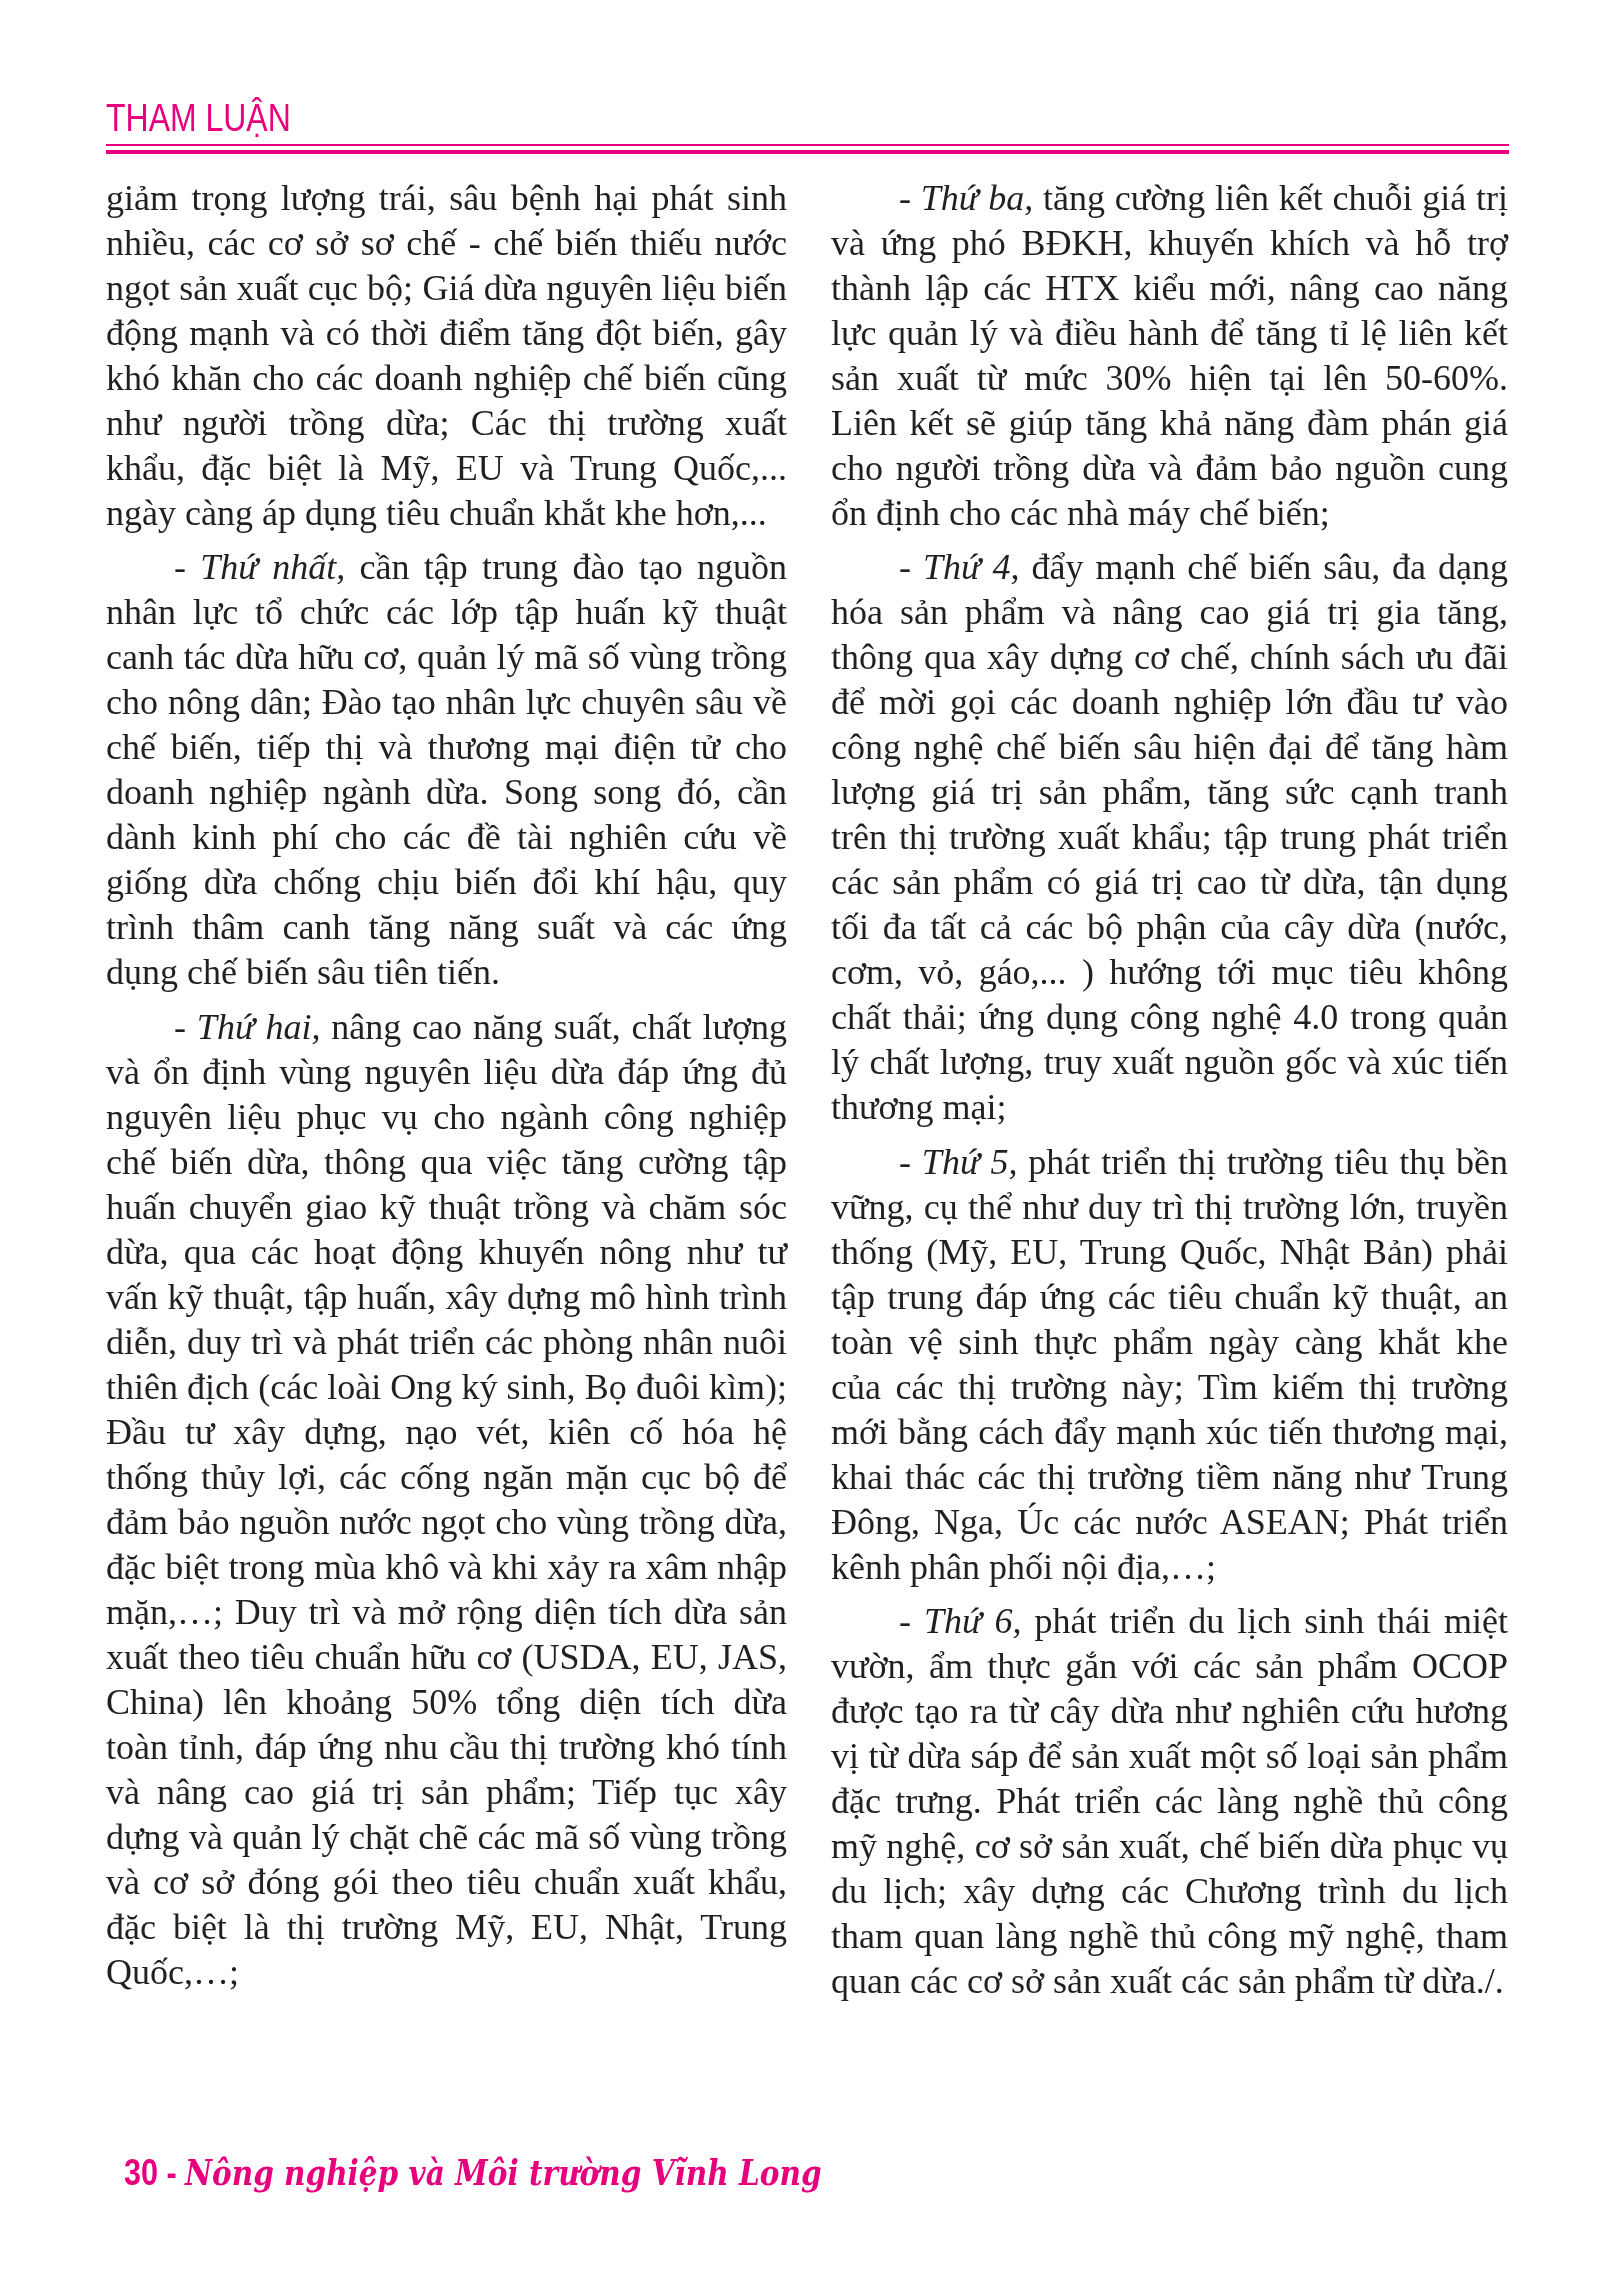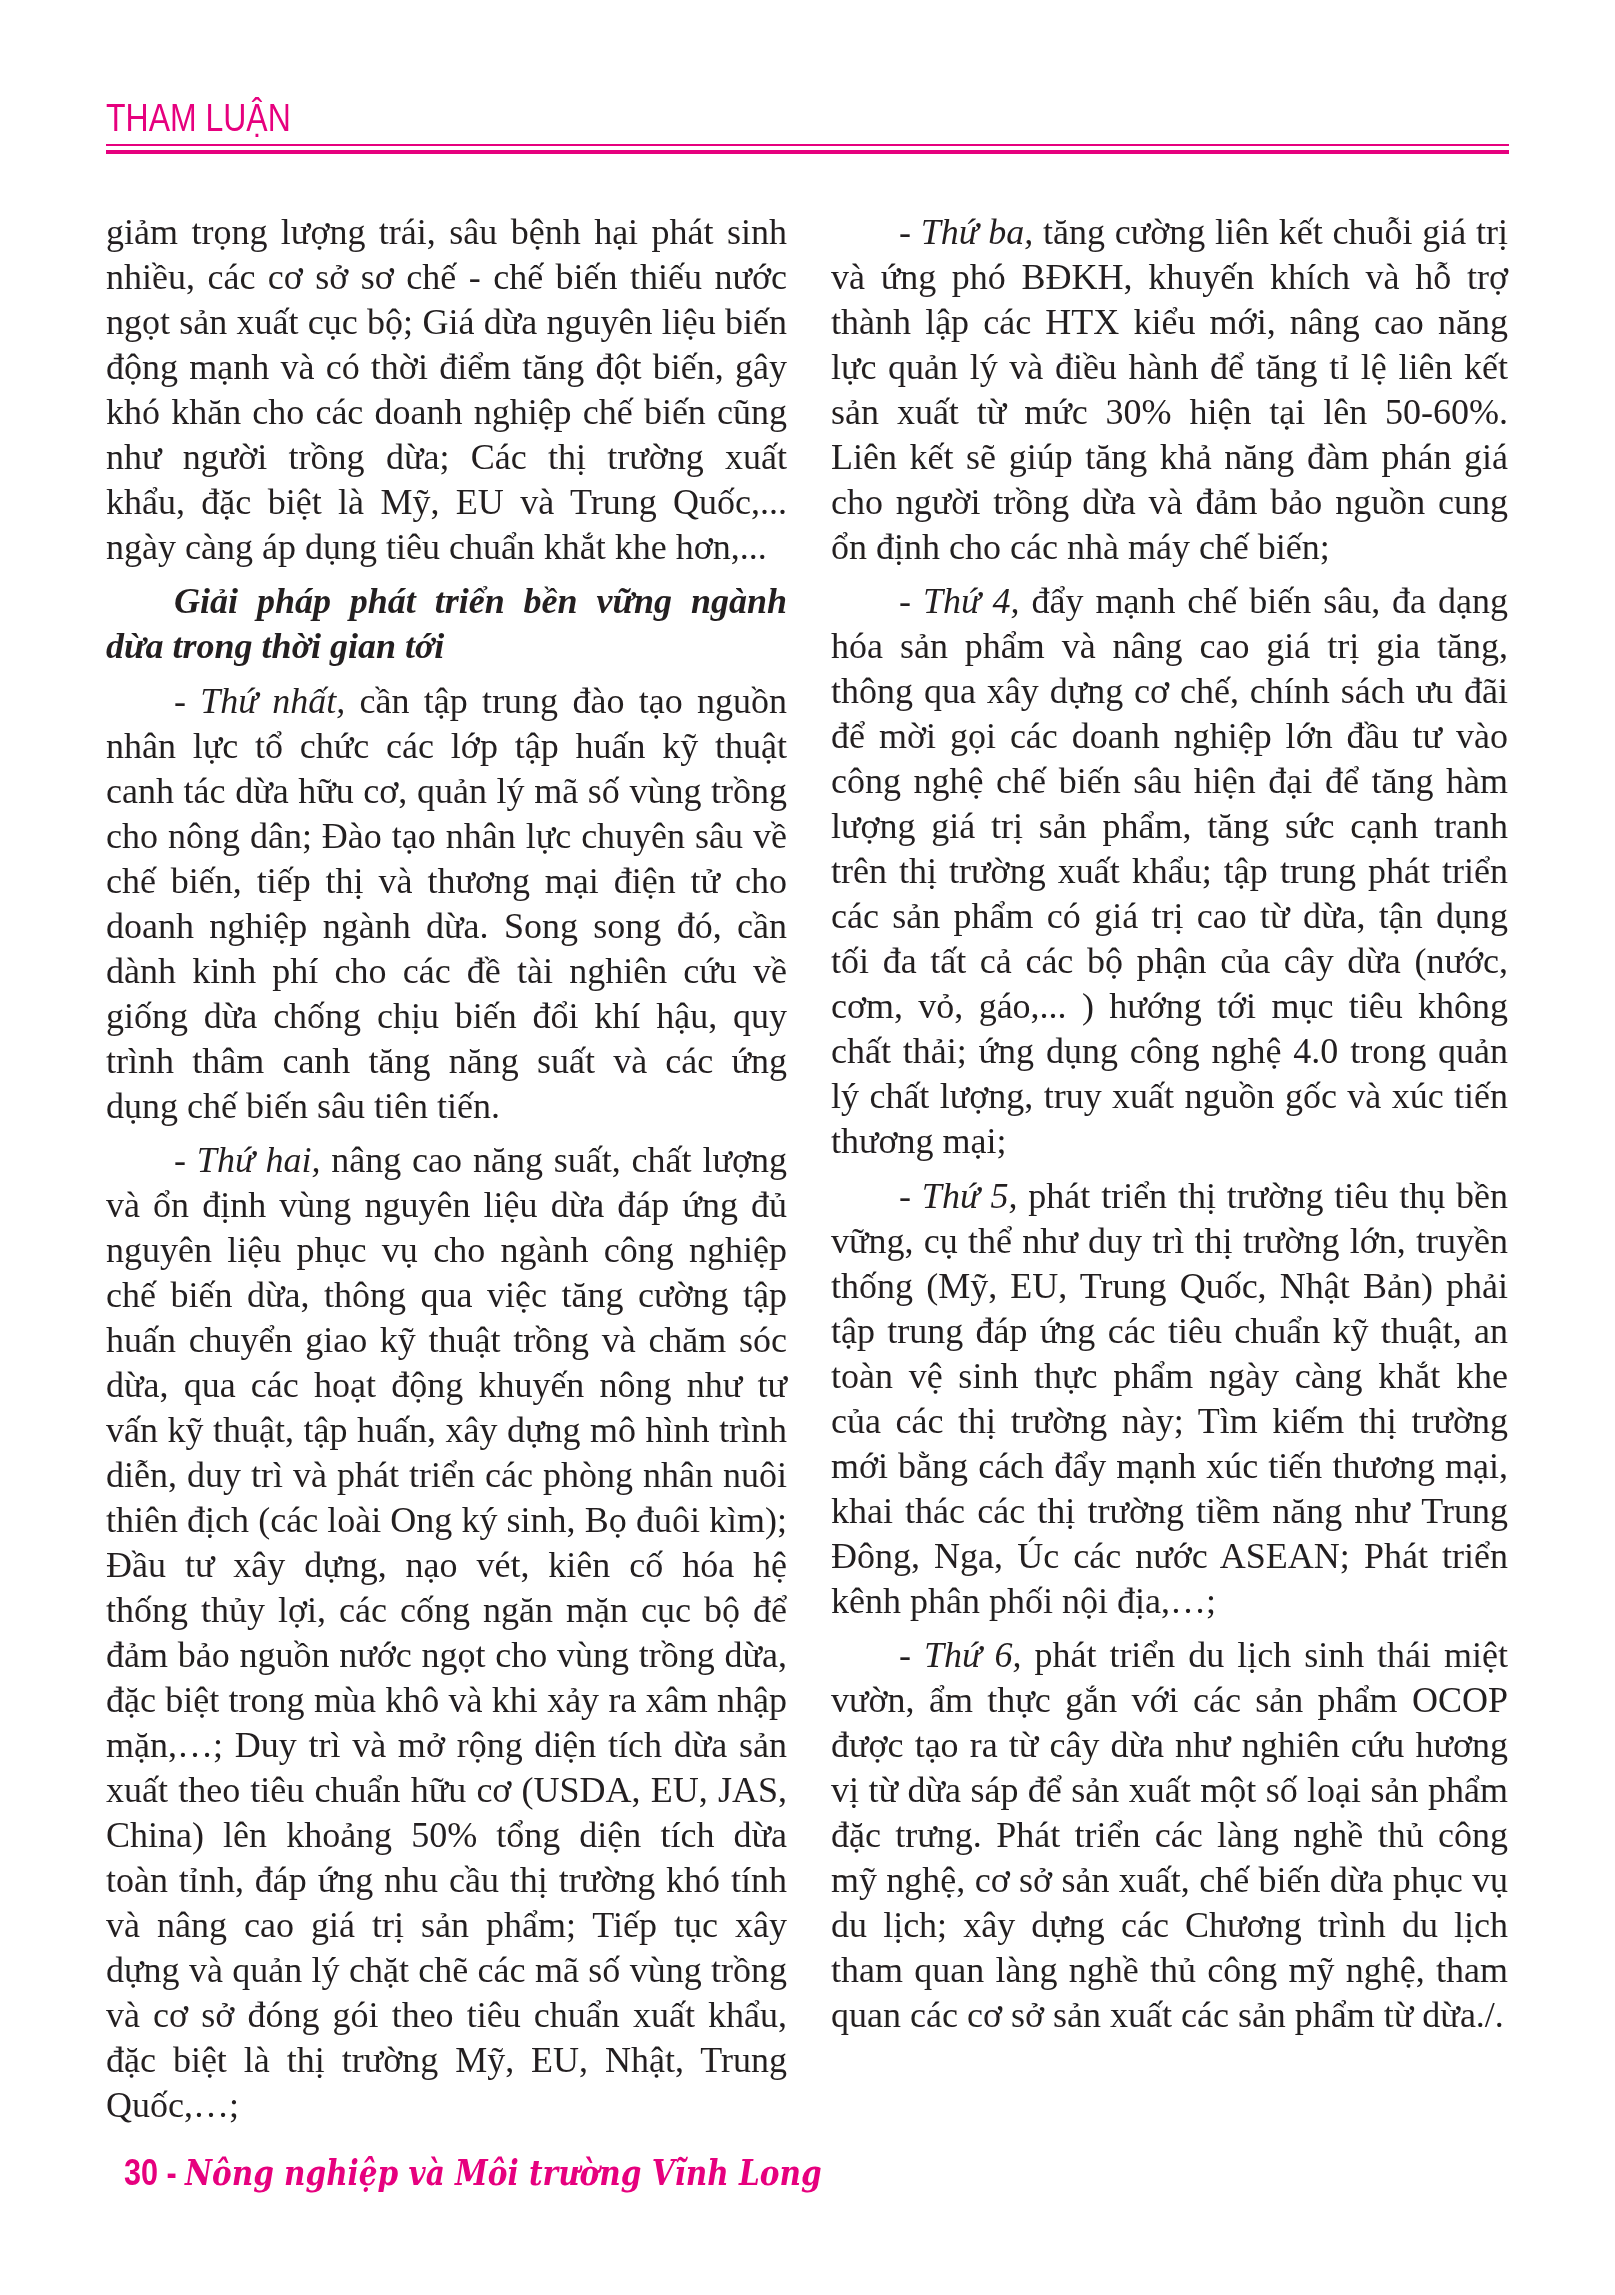--- a/index.html
+++ b/index.html
@@ -22,21 +22,20 @@
     background: #e6007e;
   }
 
   .col {
     position: absolute; top: 176px;
     font-family: "Liberation Serif", serif;
     font-size: 36px; line-height: 45px;
     color: #231f20;
     text-align: justify;
     hyphens: none;
-    margin-top: 34px;
   }
   .col-left { left: 106px; width: 681px; }
   .col-right { left: 831px; width: 677px; }
 
   .col p { margin: 0 0 9.4px 0; text-indent: 68px; }
   .col p.noindent { text-indent: 0; }
   .col p.heading { font-weight: bold; font-style: italic; }
   .col .lead { font-style: italic; }
 
   .footer {
@@ -58,21 +57,20 @@
 </style>
 </head>
 <body>
 
 <div class="section-label">THAM LUẬN</div>
 <div class="rule-thin"></div>
 <div class="rule-thick"></div>
 
 <div class="col col-left">
   <p class="noindent"><span>giảm trọng lượng trái, sâu bệnh hại phát sinh nhiều, các cơ sở sơ chế - chế biến thiếu nước ngọt sản xuất cục bộ; Giá dừa nguyên liệu biến động mạnh và có thời điểm tăng đột biến, gây khó khăn cho các doanh nghiệp chế biến cũng như người trồng dừa; Các thị trường xuất khẩu, đặc biệt là Mỹ, EU và Trung Quốc,... ngày càng áp dụng tiêu chuẩn khắt khe hơn,...</span></p>
-  <p class="heading">Giải pháp phát triển bền vững ngành dừa trong thời gian tới</p>
   <p><span class="lead">- Thứ nhất,</span><span> cần tập trung đào tạo nguồn nhân lực tổ chức các lớp tập huấn kỹ thuật canh tác dừa hữu cơ, quản lý mã số vùng trồng cho nông dân; Đào tạo nhân lực chuyên sâu về chế biến, tiếp thị và thương mại điện tử cho doanh nghiệp ngành dừa. Song song đó, cần dành kinh phí cho các đề tài nghiên cứu về giống dừa chống chịu biến đổi khí hậu, quy trình thâm canh tăng năng suất và các ứng dụng chế biến sâu tiên tiến.</span></p>
   <p><span class="lead">- Thứ hai,</span><span> nâng cao năng suất, chất lượng và ổn định vùng nguyên liệu dừa đáp ứng đủ nguyên liệu phục vụ cho ngành công nghiệp chế biến dừa, thông qua việc tăng cường tập huấn chuyển giao kỹ thuật trồng và chăm sóc dừa, qua các hoạt động khuyến nông như tư vấn kỹ thuật, tập huấn, xây dựng mô hình trình diễn, duy trì và phát triển các phòng nhân nuôi thiên địch (các loài Ong ký sinh, Bọ đuôi kìm); Đầu tư xây dựng, nạo vét, kiên cố hóa hệ thống thủy lợi, các cống ngăn mặn cục bộ để đảm bảo nguồn nước ngọt cho vùng trồng dừa, đặc biệt trong mùa khô và khi xảy ra xâm nhập mặn,…; Duy trì và mở rộng diện tích dừa sản xuất theo tiêu chuẩn hữu cơ (USDA, EU, JAS, China) lên khoảng 50% tổng diện tích dừa toàn tỉnh, đáp ứng nhu cầu thị trường khó tính và nâng cao giá trị sản phẩm; Tiếp tục xây dựng và quản lý chặt chẽ các mã số vùng trồng và cơ sở đóng gói theo tiêu chuẩn xuất khẩu, đặc biệt là thị trường Mỹ, EU, Nhật, Trung Quốc,…;</span></p>
 </div>
 
 <div class="col col-right">
   <p><span class="lead">- Thứ ba,</span><span> tăng cường liên kết chuỗi giá trị và ứng phó BĐKH, khuyến khích và hỗ trợ thành lập các HTX kiểu mới, nâng cao năng lực quản lý và điều hành để tăng tỉ lệ liên kết sản xuất từ mức 30% hiện tại lên 50-60%. Liên kết sẽ giúp tăng khả năng đàm phán giá cho người trồng dừa và đảm bảo nguồn cung ổn định cho các nhà máy chế biến;</span></p>
   <p><span class="lead">- Thứ 4,</span><span> đẩy mạnh chế biến sâu, đa dạng hóa sản phẩm và nâng cao giá trị gia tăng, thông qua xây dựng cơ chế, chính sách ưu đãi để mời gọi các doanh nghiệp lớn đầu tư vào công nghệ chế biến sâu hiện đại để tăng hàm lượng giá trị sản phẩm, tăng sức cạnh tranh trên thị trường xuất khẩu; tập trung phát triển các sản phẩm có giá trị cao từ dừa, tận dụng tối đa tất cả các bộ phận của cây dừa (nước, cơm, vỏ, gáo,... ) hướng tới mục tiêu không chất thải; ứng dụng công nghệ 4.0 trong quản lý chất lượng, truy xuất nguồn gốc và xúc tiến thương mại;</span></p>
   <p><span class="lead">- Thứ 5,</span><span> phát triển thị trường tiêu thụ bền vững, cụ thể như duy trì thị trường lớn, truyền thống (Mỹ, EU, Trung Quốc, Nhật Bản) phải tập trung đáp ứng các tiêu chuẩn kỹ thuật, an toàn vệ sinh thực phẩm ngày càng khắt khe của các thị trường này; Tìm kiếm thị trường mới bằng cách đẩy mạnh xúc tiến thương mại, khai thác các thị trường tiềm năng như Trung Đông, Nga, Úc các nước ASEAN; Phát triển kênh phân phối nội địa,…;</span></p>
   <p><span class="lead">- Thứ 6,</span><span> phát triển du lịch sinh thái miệt vườn, ẩm thực gắn với các sản phẩm OCOP được tạo ra từ cây dừa như nghiên cứu hương vị từ dừa sáp để sản xuất một số loại sản phẩm đặc trưng. Phát triển các làng nghề thủ công mỹ nghệ, cơ sở sản xuất, chế biến dừa phục vụ du lịch; xây dựng các Chương trình du lịch tham quan làng nghề thủ công mỹ nghệ, tham quan các cơ sở sản xuất các sản phẩm từ dừa./.</span></p>
 </div>

